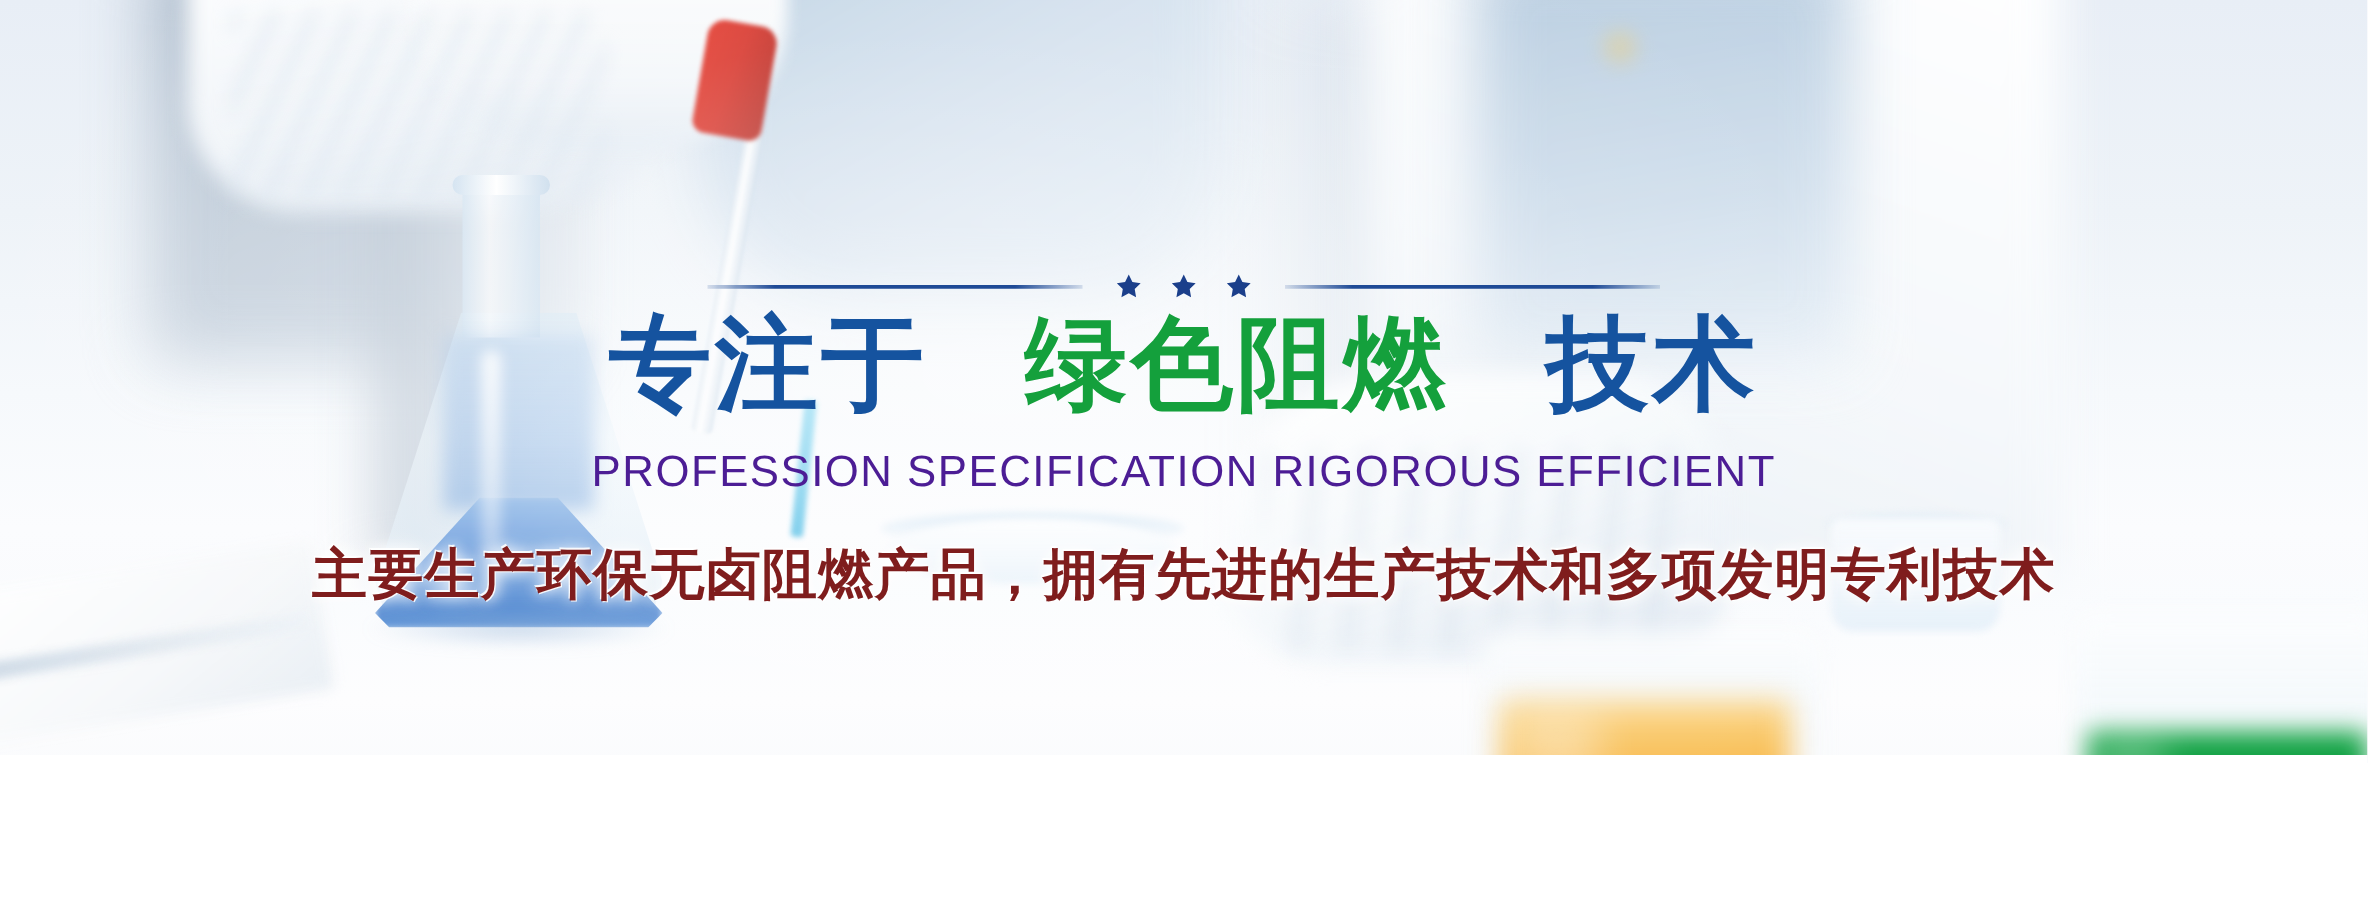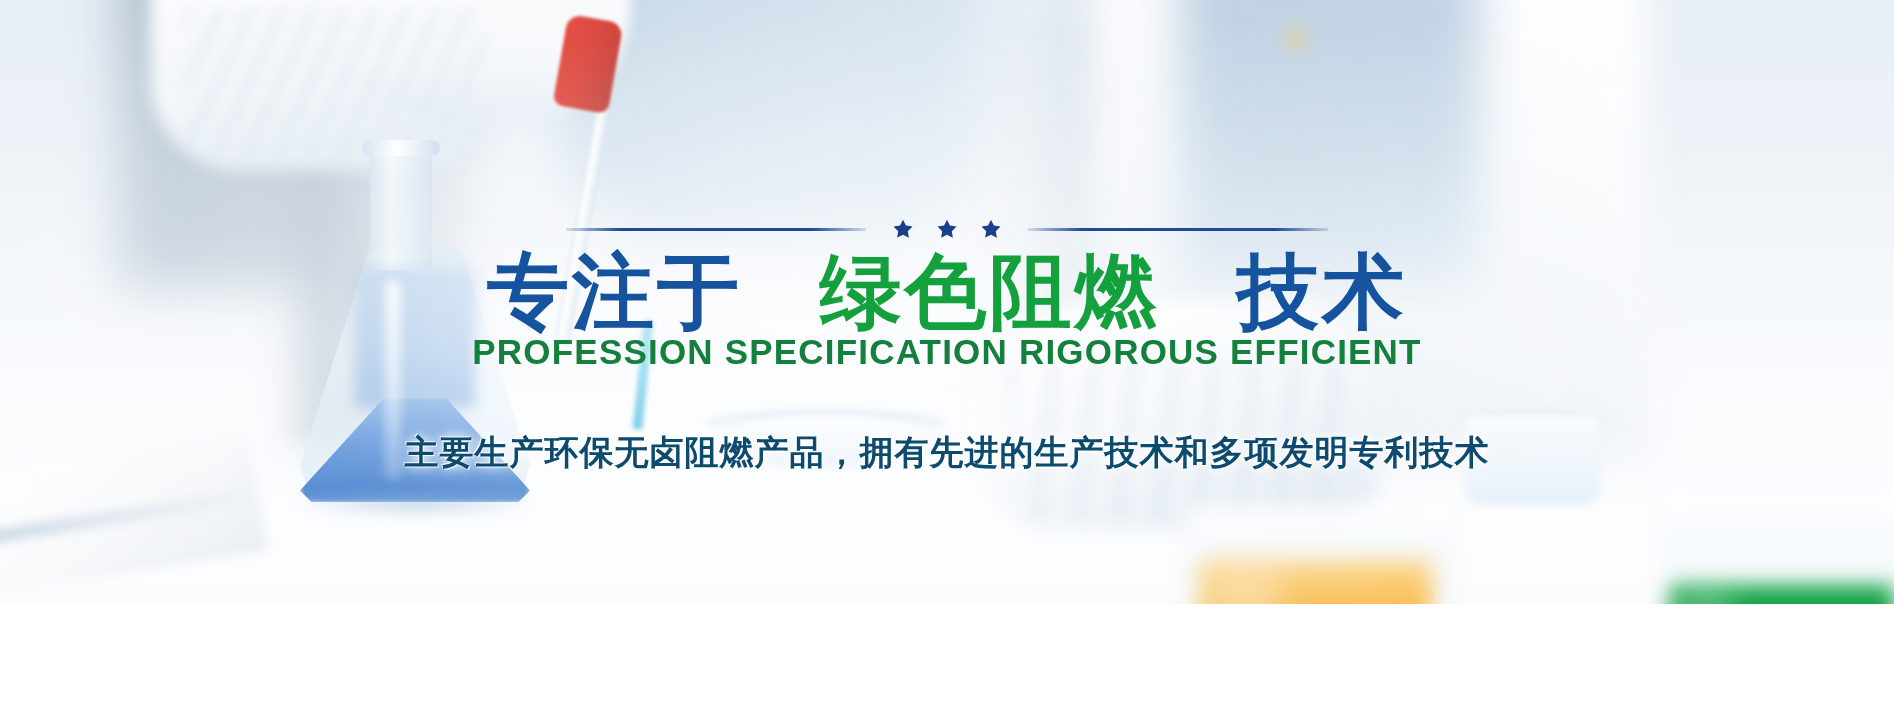--- a/index.html
+++ b/index.html
@@ -404,37 +404,37 @@
     letter-spacing: 3px;
     line-height: 1.08;
     white-space: nowrap;
   }
   .headline .blue  { color: #15539f; }
   .headline .green { color: #14a03c; }
   .headline .gap   { display: inline-block; width: 26px; }
 
   .eng {
     position: absolute;
-    top: 332px;
+    top: 358px;
     left: 0; right: 0;
     font-size: 35px;
-    font-weight: 700;
+    font-weight: 400;
     letter-spacing: 1.2px;
-    color: #15803d;
+    color: #4c1d95;
     white-space: nowrap;
   }
 
   .desc {
     position: absolute;
     top: 430px;
     left: 0; right: 0;
-    font-size: 34px;
+    font-size: 44px;
     font-weight: 700;
     letter-spacing: 1px;
-    color: #0c4a6e;
+    color: #7f1d1d;
     white-space: nowrap;
     text-shadow:
        0 0 10px rgba(255,255,255,0.95),
        0 0 18px rgba(255,255,255,0.85),
        1px 1px 0 rgba(255,255,255,0.9),
       -1px -1px 0 rgba(255,255,255,0.9);
   }
 </style>
 </head>
 <body>

